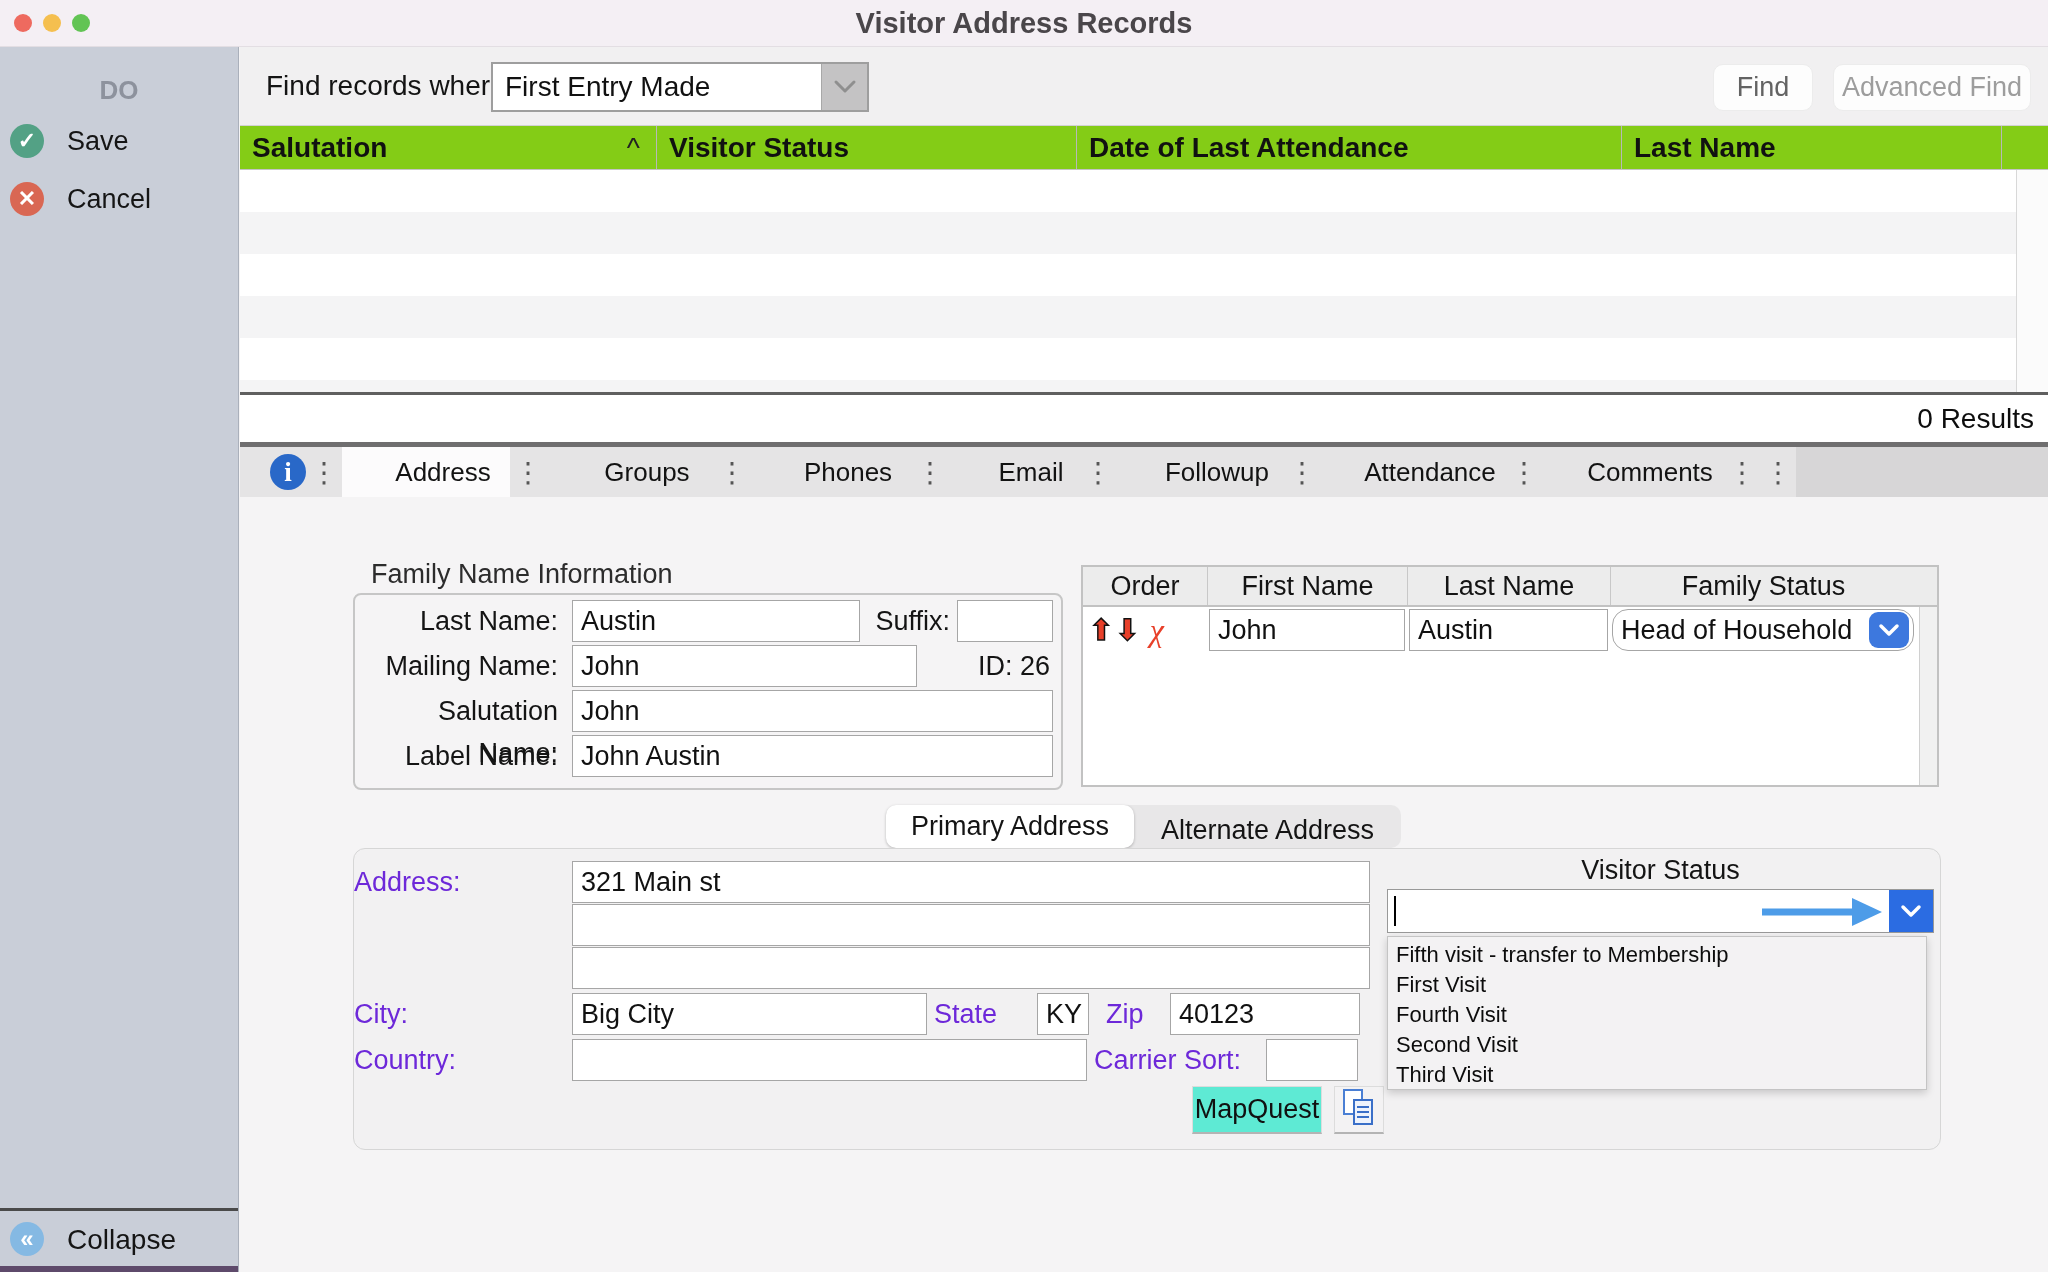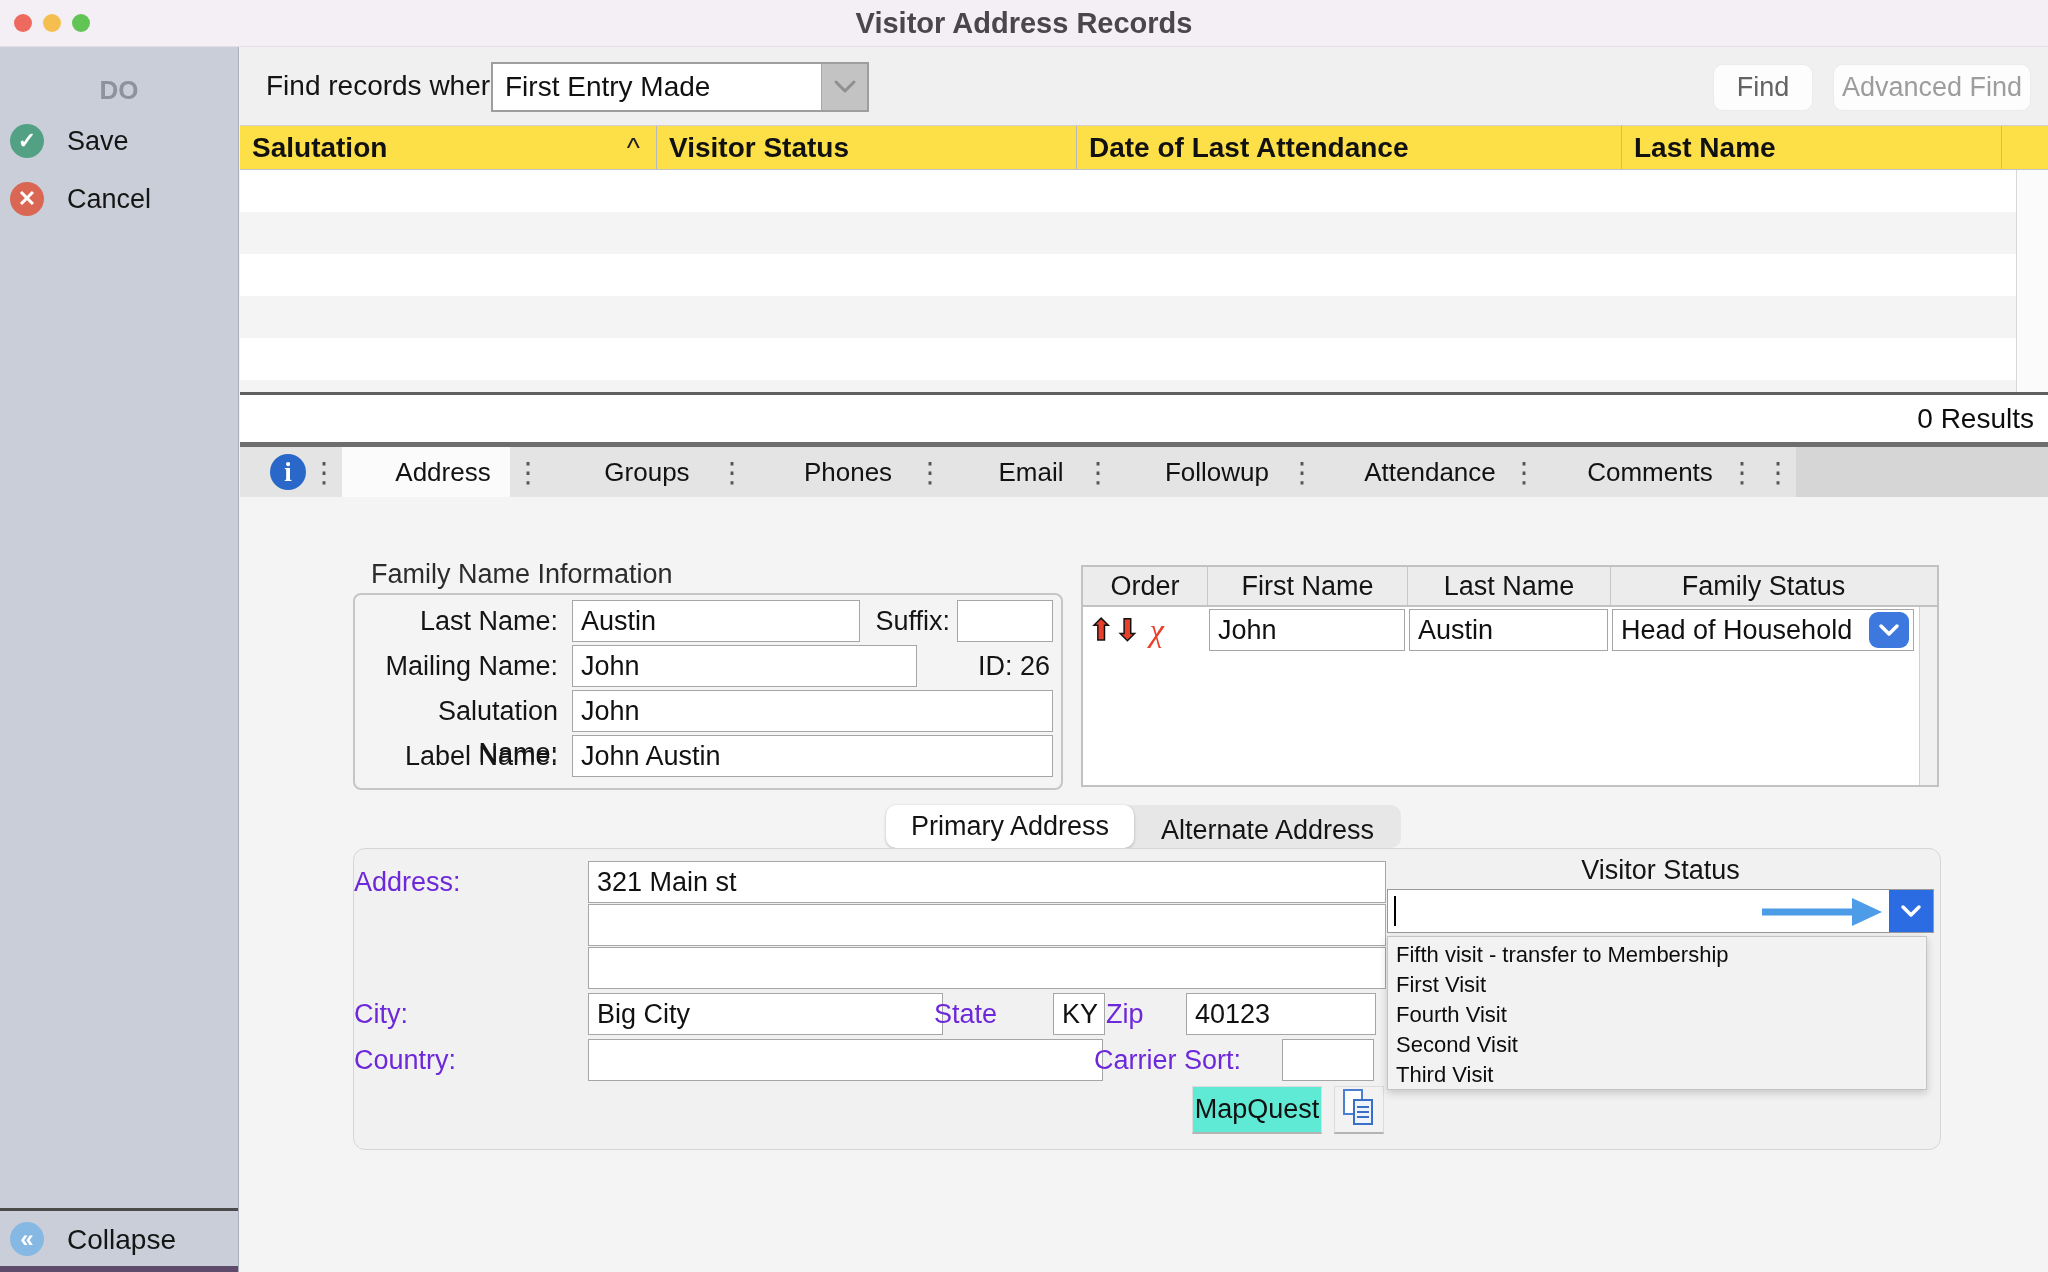--- a/index.html
+++ b/index.html
@@ -46,21 +46,21 @@
                    border:2px solid #9e9e9e; display:flex; align-items:center; }
   .fd-text { flex:1; padding-left:12px; font-size:28px; }
   .fd-btn { width:46px; height:46px; background:#c4c3c4; border-left:1px solid #a8a8a8;
             display:flex; align-items:center; justify-content:center; }
   .btn { position:absolute; top:17px; height:47px; background:#fdfdfd; border:1px solid #ececec; border-radius:10px;
          display:flex; align-items:center; justify-content:center; font-size:27px; }
   .btn.find-btn { left:1473px; width:100px; color:#636363; }
   .btn.adv-btn  { left:1593px; width:198px; color:#9d9d9d; }
 
   
-  .rheader { position:absolute; top:78px; left:0; right:0; height:45px; background:#fde047;
+  .rheader { position:absolute; top:78px; left:0; right:0; height:45px; background:#84cc16;
              border-top:1px solid #d2d2d2; border-bottom:1px solid #c4c4c4; }
   .rcol { position:absolute; top:0; height:100%; display:flex; align-items:center;
           font-size:28px; font-weight:bold; padding-left:12px; }
   .rcol + .rcol { border-left:1px solid #b8b8b8; }
   .rcol.c0 { left:0; width:416px; }
   .rcol.c1 { left:416px; width:420px; }
   .rcol.c2 { left:836px; width:545px; }
   .rcol.c3 { left:1381px; width:380px; }
   .rcol.c4 { left:1761px; right:0; }
   .sort-caret { position:absolute; right:16px; font-size:28px; font-weight:normal; color:#222; }
@@ -102,33 +102,33 @@
           font-size:27px; color:#141414; }
   .mcol + .mcol { border-left:1px solid #c8c8c8; }
   .m0 { left:0; width:124px; } .m1 { left:124px; width:200px; } .m2 { left:324px; width:203px; } .m3 { left:527px; width:306px; }
   .mem-scroll { position:absolute; top:40px; bottom:0; right:0; width:18px; background:#f1f1f1; border-left:1px solid #d0d0d0; }
   .mem-row { position:absolute; top:40px; left:0; height:46px; }
   .order-cell { position:absolute; left:0; top:0; width:124px; height:46px; display:flex; align-items:center;
                 justify-content:flex-start; padding-left:6px; gap:2px; }
   .ord-arrow { font-size:29px; color:#e8402a; -webkit-text-stroke:1.5px #111; line-height:1; }
   .ord-x { font-size:32px; color:#e8402a; font-family:"Liberation Serif", serif; font-style:italic; line-height:1; margin-left:8px; }
   .mem-cell { position:absolute; top:2px; height:42px; }
-  .fs-cell { display:flex; align-items:center; justify-content:space-between; padding-right:4px; }
+  .fs-cell { display:flex; align-items:center; justify-content:space-between; padding-right:4px;border-radius:16px; }
   .blue-drop { width:40px; height:36px; background:#3d78de; border-radius:9px;
                display:flex; align-items:center; justify-content:center; }
 
   .addr-tabs { position:absolute; left:646px; top:308px; width:515px; height:43px; background:#e8e7e8; border-radius:10px; display:flex; }
   .pill { display:flex; align-items:center; justify-content:center; font-size:27px; color:#141414; }
   .pill.active { width:248px; background:#fff; border-radius:10px; box-shadow:0 1px 3px rgba(0,0,0,.25); }
   .pill.alt { flex:1;margin-top:8px; }
 
   .addr-box { position:absolute; left:113px; top:351px; width:1588px; height:302px;
               background:#f2f1f2; border:1px solid #d6d6d6; border-radius:12px; }
   .albl { position:absolute; text-align:left; font-size:27px; height:42px; line-height:42px; color:#6d28d9; }
-  .ainp { position:absolute; height:42px;margin-left:16px; }
+  .ainp { position:absolute; height:42px; }
   .mapquest { position:absolute; left:838px; top:237px; width:130px; height:48px; background:#5eead4;
               border:1px solid #dcdcdc; border-bottom:2px solid #b4b4b4; display:flex; align-items:center;
               justify-content:center; font-size:27px; }
   .copy-btn { position:absolute; left:980px; top:237px; width:50px; height:48px; background:#f3f2f3;
               border:1px solid #dcdcdc; border-bottom:2px solid #b4b4b4; display:flex; align-items:center; justify-content:center; }
 
   .vs-label { position:absolute; left:1033px; top:6px; width:547px; text-align:center; font-size:27px; color:#141414; }
   .vs-combo { position:absolute; left:1033px; top:40px; width:547px; height:44px; background:#fff; border:1px solid #999; }
   .vs-caret { position:absolute; left:6px; top:6px; width:2px; height:30px; background:#000; }
   .vs-btn { position:absolute; right:0; top:0; width:44px; height:42px; background:#2b6ce2;

